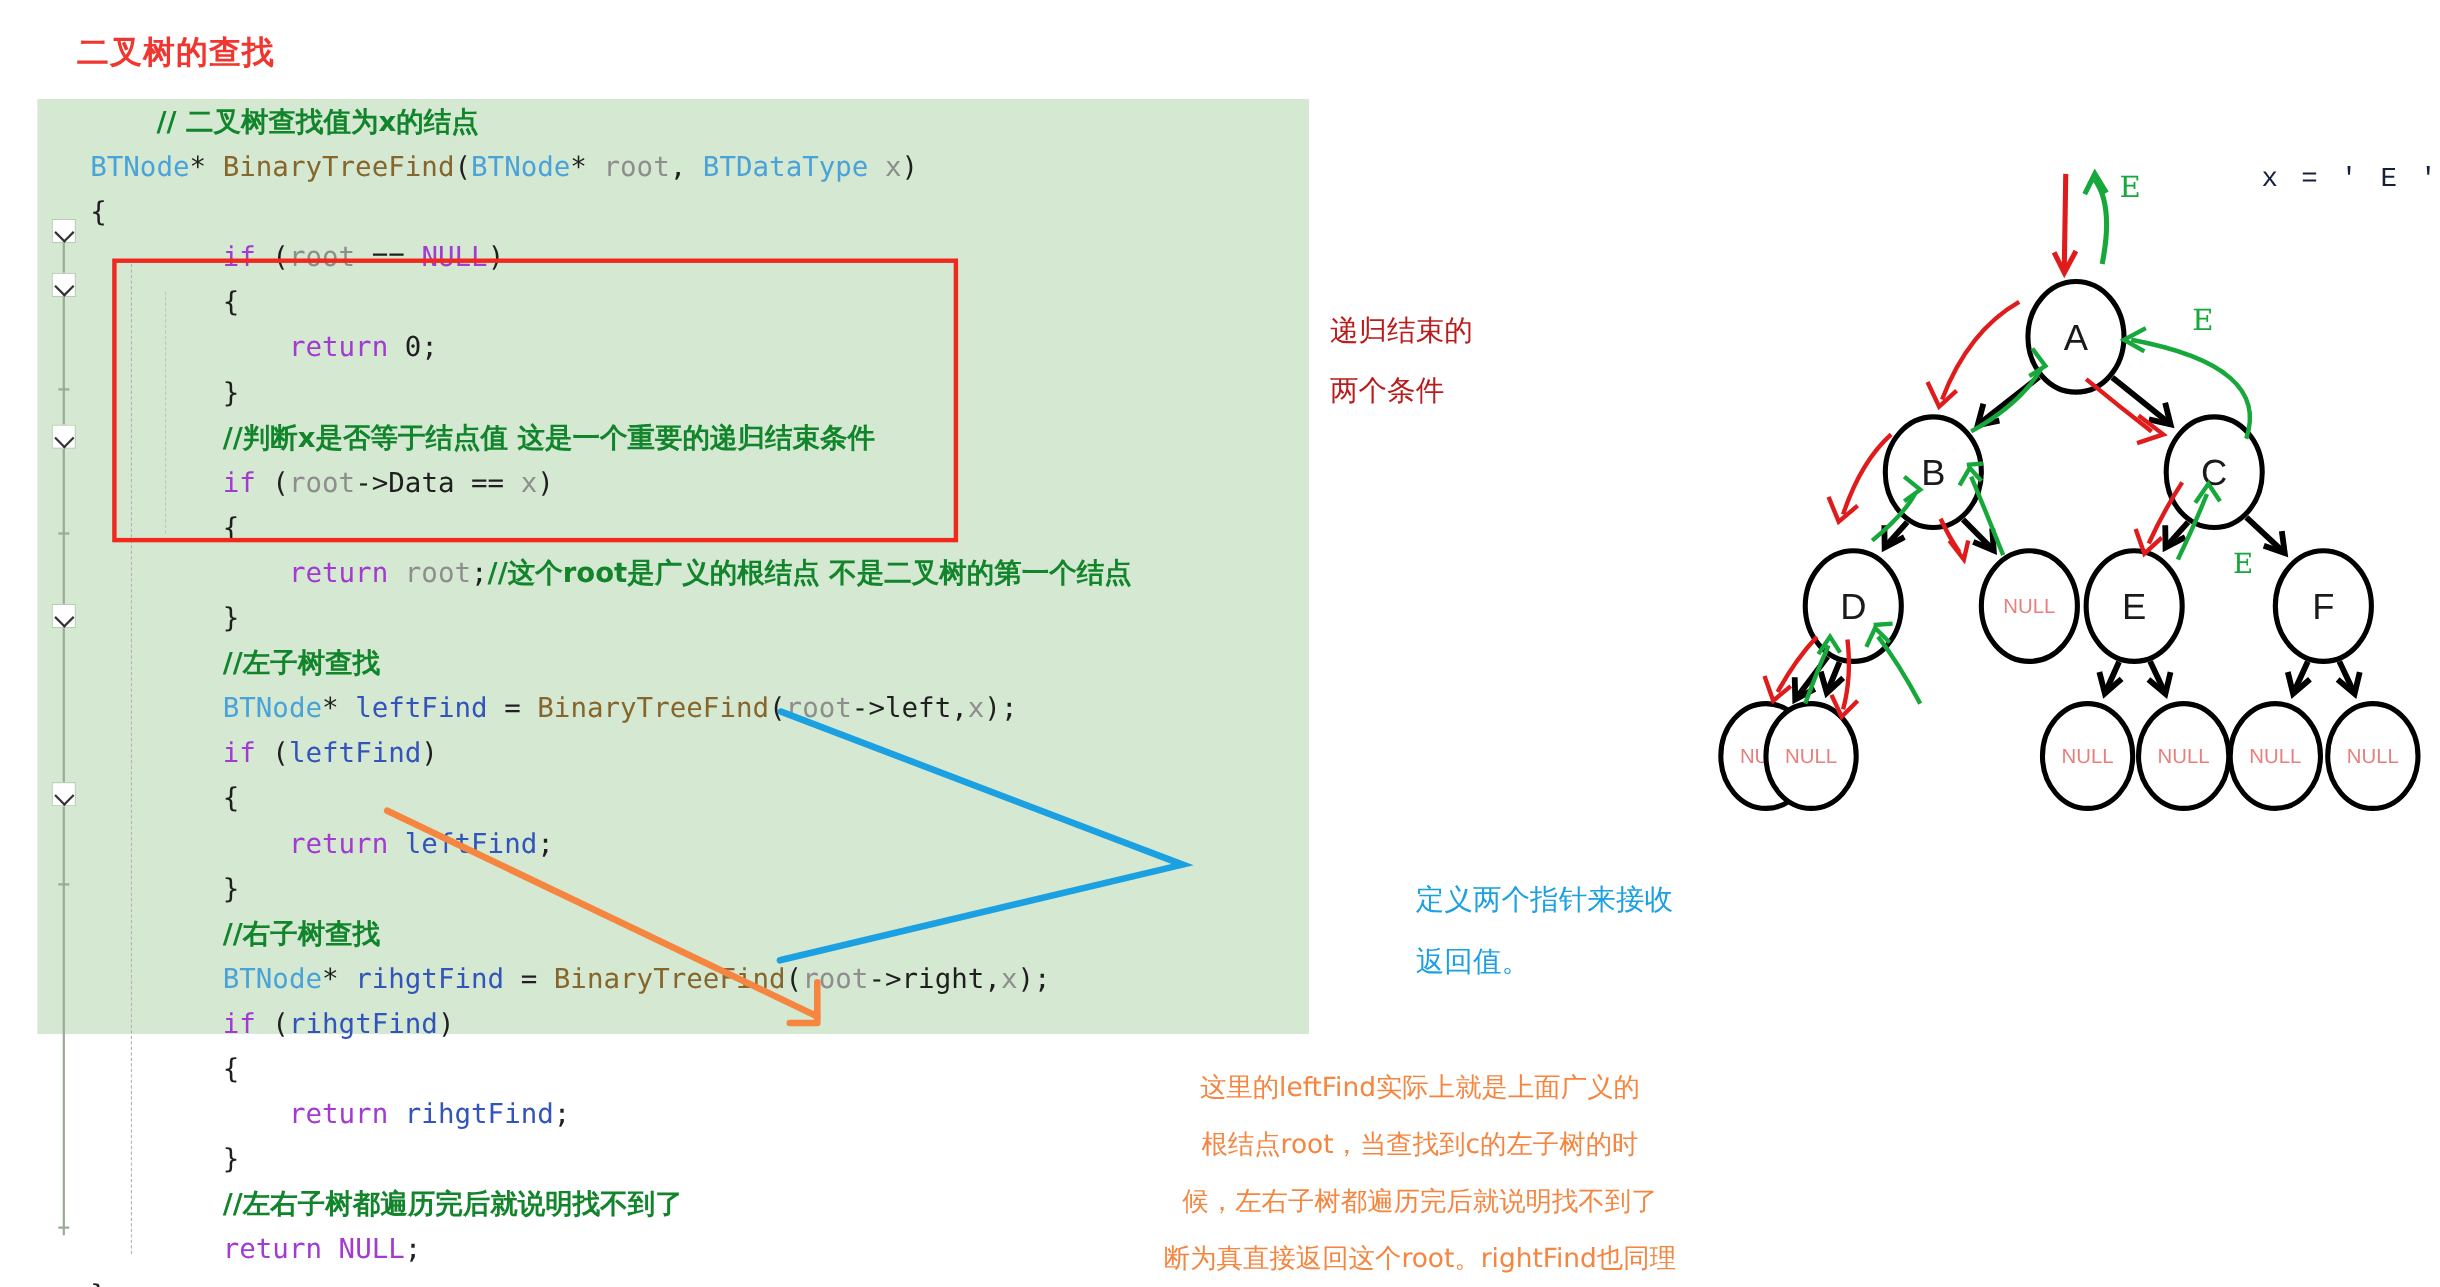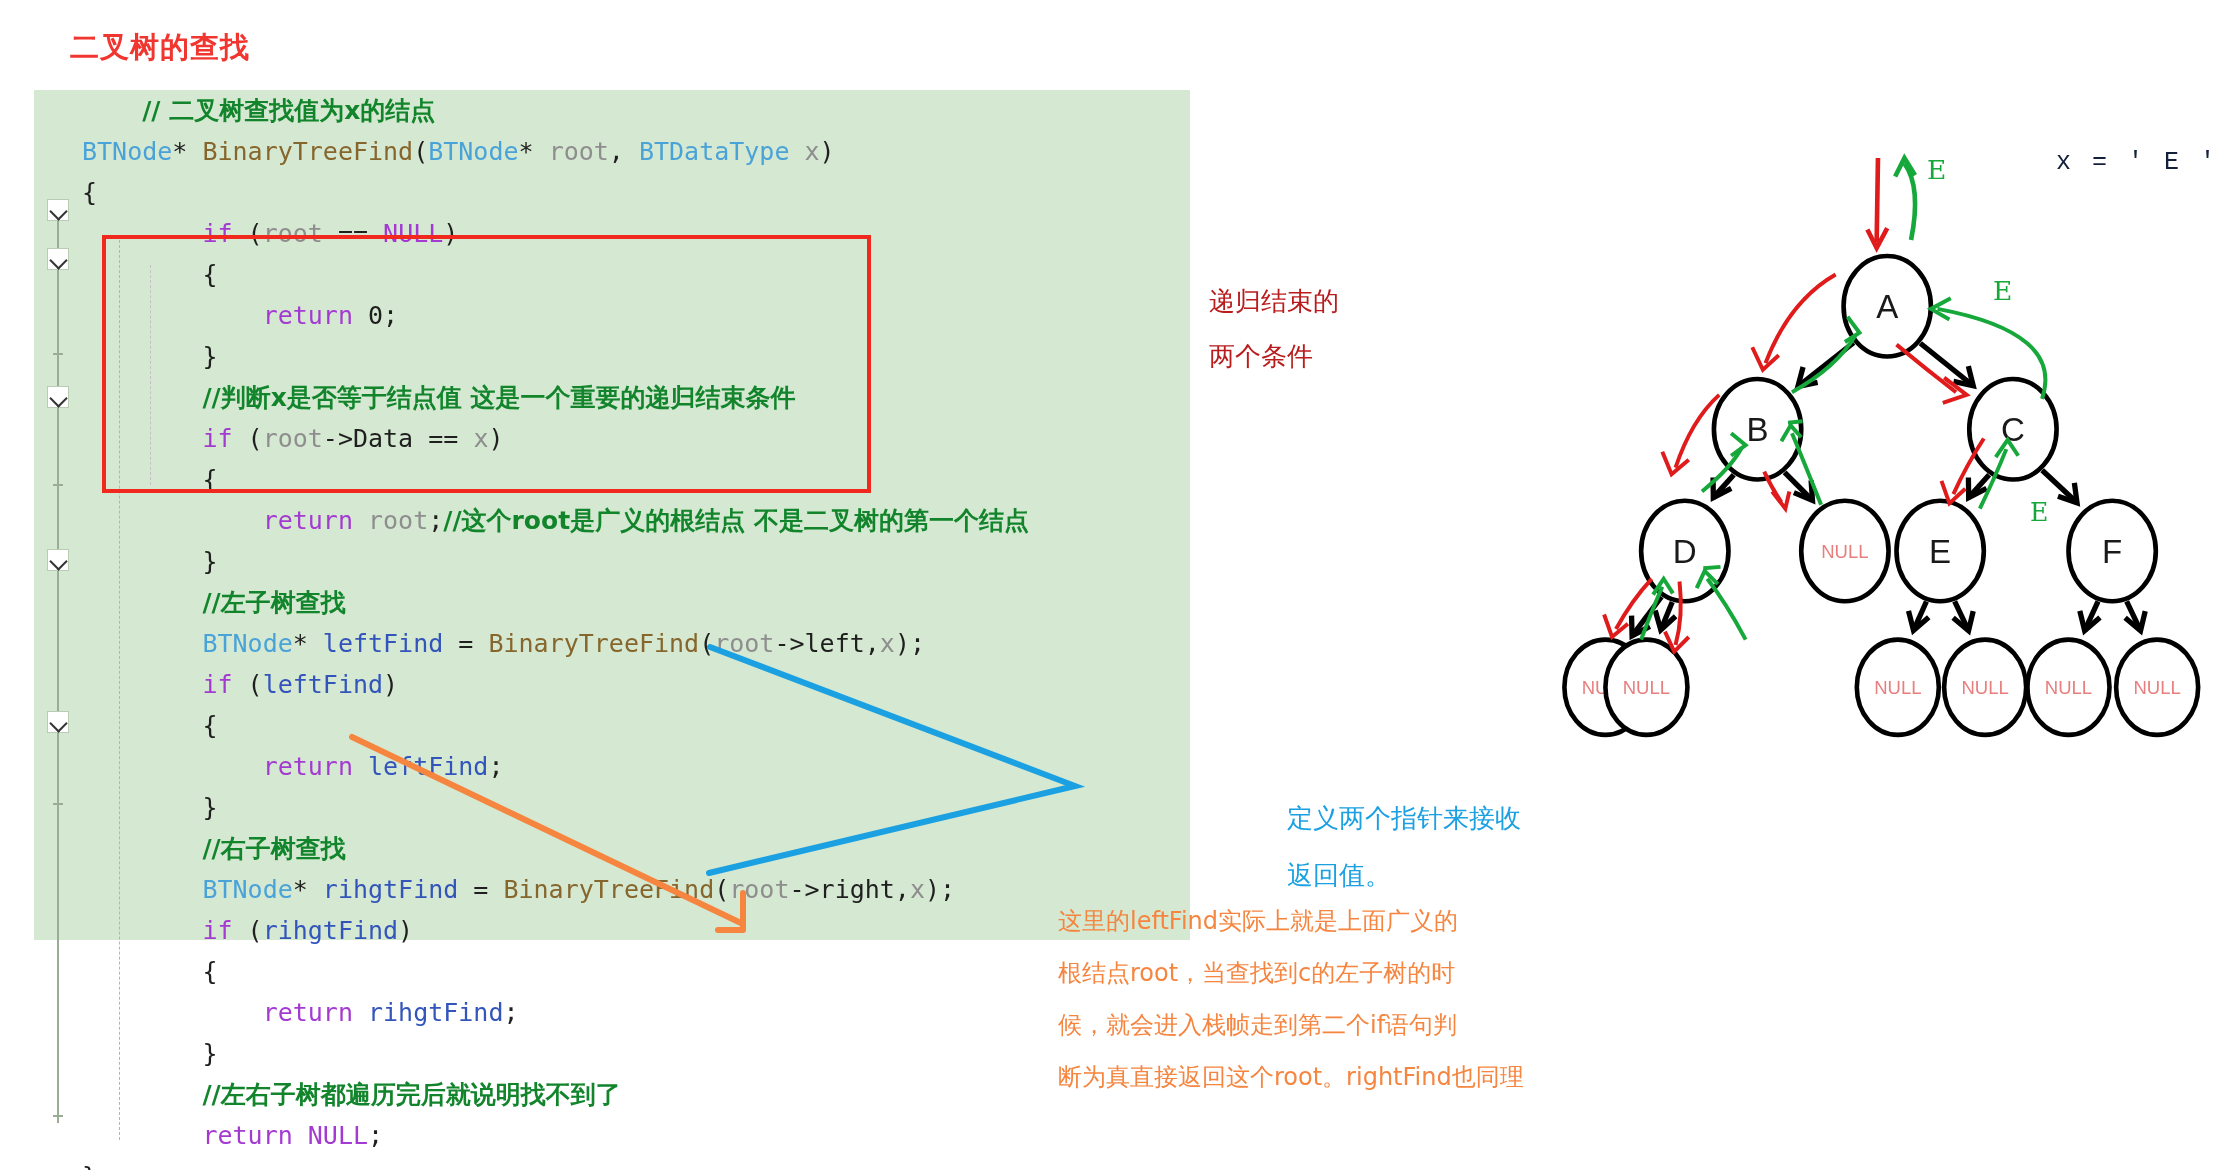--- a/index.html
+++ b/index.html
@@ -78,21 +78,21 @@
   }
   
   .anno{position:absolute;white-space:pre;font-family:"DejaVu Sans", sans-serif;}
   #anno-red{
     left:1209px;top:274px;color:#e8413c;font-size:26px;line-height:55px;
   }
   #anno-blue{
     left:1287px;top:790px;color:#1ba0e2;font-size:26px;line-height:57px;
   }
   #anno-orange{
-    left:1058px;top:895px;color:#f5853f;font-size:24px;line-height:52px;
+    left:1058px;top:962px;color:#f5853f;font-size:24px;line-height:52px;text-align:center;
   }
   
   #tree-svg{
     position:absolute;left:1530px;top:120px;width:688px;height:690px;
   }
   #x-label{
     position:absolute;left:2056px;top:148px;
     font-family:Liberation Mono, monospace;font-size:25px;color:#14203a;
     letter-spacing:3px;white-space:nowrap;
   }
@@ -128,21 +128,21 @@
   <div id="indent-rail"></div>
   <div id="indent-rail2"></div>
 
   <div id="code-lines"><div class="cl"><span class="pl">    </span><span class="cmt">// 二叉树查找值为x的结点</span></div><div class="cl"><span class="typ">BTNode</span><span class="pl">* </span><span class="fn">BinaryTreeFind</span><span class="pl">(</span><span class="typ">BTNode</span><span class="pl">* </span><span class="var">root</span><span class="pl">, </span><span class="typ">BTDataType</span><span class="var"> x</span><span class="pl">)</span></div><div class="cl"><span class="pl">{</span></div><div class="cl"><span class="pl">        </span><span class="kw">if</span><span class="pl"> (</span><span class="var">root</span><span class="pl"> == </span><span class="kw">NULL</span><span class="pl">)</span></div><div class="cl"><span class="pl">        </span><span class="pl">{</span></div><div class="cl"><span class="pl">            </span><span class="kw">return</span><span class="pl"> </span><span class="num">0</span><span class="pl">;</span></div><div class="cl"><span class="pl">        </span><span class="pl">}</span></div><div class="cl"><span class="pl">        </span><span class="cmt">//判断x是否等于结点值 这是一个重要的递归结束条件</span></div><div class="cl"><span class="pl">        </span><span class="kw">if</span><span class="pl"> (</span><span class="var">root</span><span class="pl">-&gt;</span><span class="pl">Data</span><span class="pl"> == </span><span class="var">x</span><span class="pl">)</span></div><div class="cl"><span class="pl">        </span><span class="pl">{</span></div><div class="cl"><span class="pl">            </span><span class="kw">return</span><span class="pl"> </span><span class="var">root</span><span class="pl">;</span><span class="cmt">//这个root是广义的根结点 不是二叉树的第一个结点</span></div><div class="cl"><span class="pl">        </span><span class="pl">}</span></div><div class="cl"><span class="pl">        </span><span class="cmt">//左子树查找</span></div><div class="cl"><span class="pl">        </span><span class="typ">BTNode</span><span class="pl">* </span><span class="idb">leftFind</span><span class="pl"> = </span><span class="fn">BinaryTreeFind</span><span class="pl">(</span><span class="var">root</span><span class="pl">-&gt;</span><span class="pl">left</span><span class="pl">,</span><span class="var">x</span><span class="pl">);</span></div><div class="cl"><span class="pl">        </span><span class="kw">if</span><span class="pl"> (</span><span class="idb">leftFind</span><span class="pl">)</span></div><div class="cl"><span class="pl">        </span><span class="pl">{</span></div><div class="cl"><span class="pl">            </span><span class="kw">return</span><span class="pl"> </span><span class="idb">leftFind</span><span class="pl">;</span></div><div class="cl"><span class="pl">        </span><span class="pl">}</span></div><div class="cl"><span class="pl">        </span><span class="cmt">//右子树查找</span></div><div class="cl"><span class="pl">        </span><span class="typ">BTNode</span><span class="pl">* </span><span class="idb">rihgtFind</span><span class="pl"> = </span><span class="fn">BinaryTreeFind</span><span class="pl">(</span><span class="var">root</span><span class="pl">-&gt;</span><span class="pl">right</span><span class="pl">,</span><span class="var">x</span><span class="pl">);</span></div><div class="cl"><span class="pl">        </span><span class="kw">if</span><span class="pl"> (</span><span class="idb">rihgtFind</span><span class="pl">)</span></div><div class="cl"><span class="pl">        </span><span class="pl">{</span></div><div class="cl"><span class="pl">            </span><span class="kw">return</span><span class="pl"> </span><span class="idb">rihgtFind</span><span class="pl">;</span></div><div class="cl"><span class="pl">        </span><span class="pl">}</span></div><div class="cl"><span class="pl">        </span><span class="cmt">//左右子树都遍历完后就说明找不到了</span></div><div class="cl"><span class="pl">        </span><span class="kw">return</span><span class="pl"> </span><span class="kw">NULL</span><span class="pl">;</span></div><div class="cl"><span class="pl">}</span></div></div>
 
   <div id="red-box"></div>
 </div>
 
 <div class="anno" id="anno-red" style="color: #b91c1c;"><div>递归结束的</div><div>两个条件</div></div>
 <div class="anno" id="anno-blue" style="color: rgb(27, 160, 226);"><div>定义两个指针来接收</div><div>返回值。</div></div>
-<div class="anno" id="anno-orange" style="color: rgb(245, 133, 63);"><div>这里的leftFind实际上就是上面广义的</div><div>根结点root，当查找到c的左子树的时</div><div>候，就会进入栈帧走到第二个if语句判</div><div>断为真直接返回这个root。rightFind也同理</div></div>
+<div class="anno" id="anno-orange" style="color: rgb(245, 133, 63);"><div>这里的leftFind实际上就是上面广义的</div><div>根结点root，当查找到c的左子树的时</div><div>候，左右子树都遍历完后就说明找不到了</div><div>断为真直接返回这个root。rightFind也同理</div></div>
 
 <div id="x-label">x = ' E '</div>
 
 <svg id="tree-svg" viewBox="0 0 520 440">
   <g id="tree-edges">
       <line x1="244.6120874822165" y1="127.53441240995761" x2="202.4654950213402" y2="160.6470654182998" stroke="#000000" stroke-width="4"></line>
       <path d="M206.38840861738254 145.89542995242735 L202.4654950213402 160.6470654182998 L217.40217358136556 157.50133281769982" fill="none" stroke="#000000" stroke-width="4"></path>
       <line x1="295.010606553913" y1="127.98179139264853" x2="334.9872721353044" y2="160.12139511363796" stroke="#000000" stroke-width="4"></line>
       <path d="M320.10125999389277 156.744022980493 L334.9872721353044 160.12139511363796 L331.29397655095215 145.31060284156138" fill="none" stroke="#000000" stroke-width="4"></path>
       <line x1="154.04069115177708" y1="227.3326008111482" x2="138.55117061786748" y2="244.65919404690084" stroke="#000000" stroke-width="4"></line>

